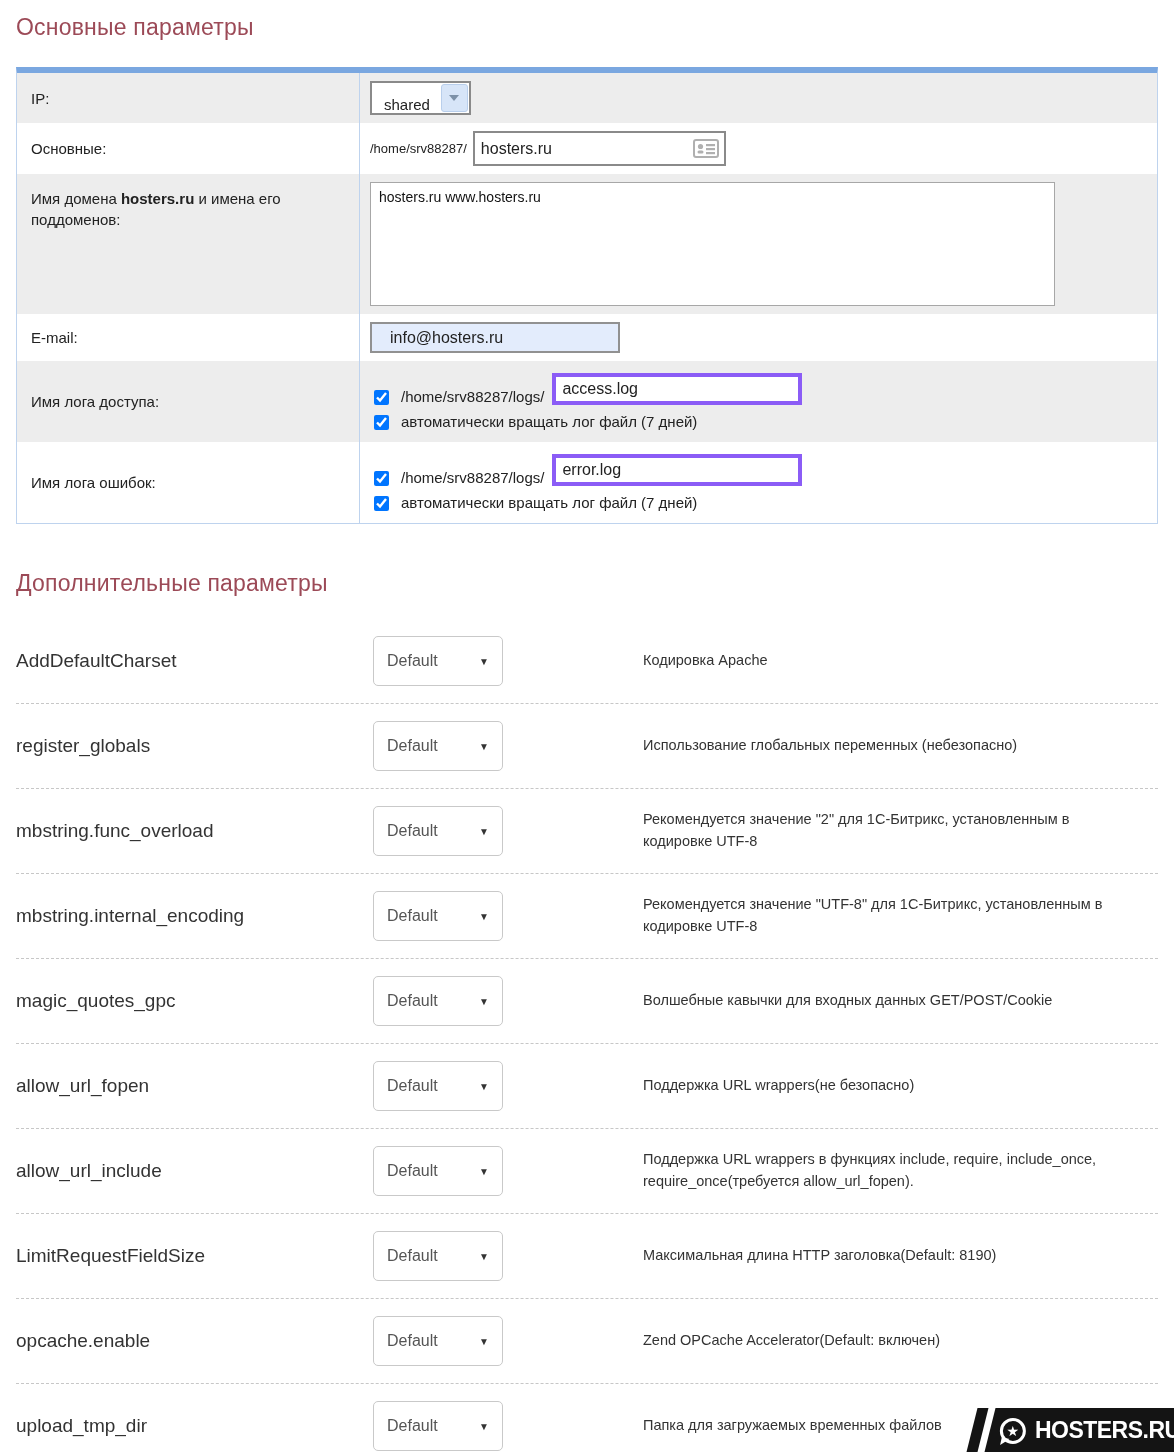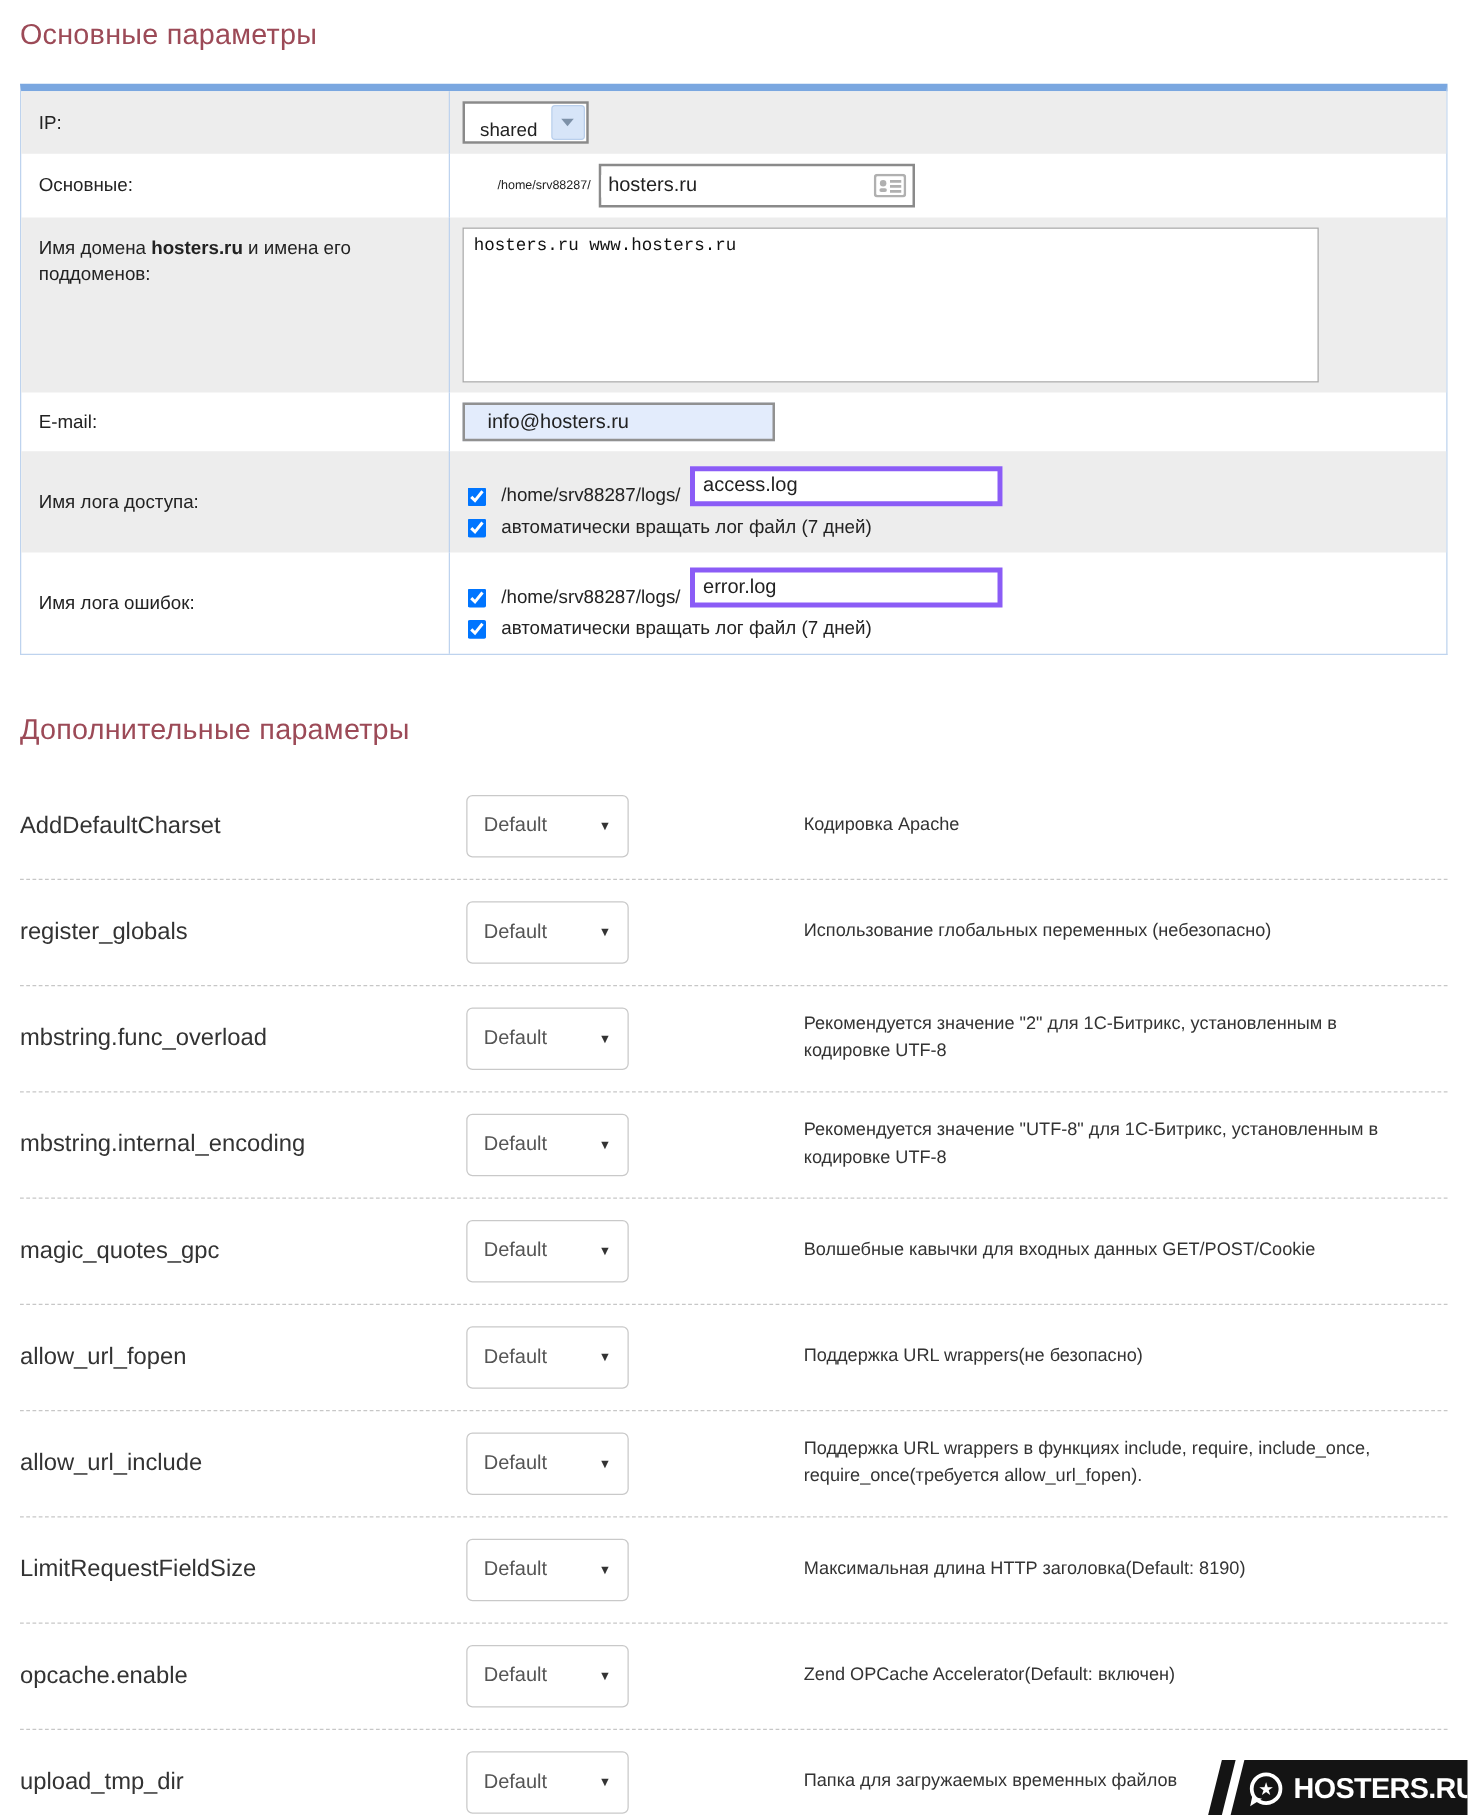--- a/index.html
+++ b/index.html
@@ -22,30 +22,30 @@
   
   .sel-shared { display: inline-flex; align-items: flex-end; background: #fff; border: 2px solid #8a8a8a;
     height: 34px; cursor: default; }
   .sel-shared .txt { padding: 0 10px 0 12px; font-size: 15px; color: #222; }
   .sel-shared .btn { width: 27px; height: 28px; margin: 1px; background: #d7e5f8; border: 1px solid #b9cfec;
     border-radius: 3px; display: flex; align-items: center; justify-content: center; }
   .sel-shared .btn .tri { width: 0; height: 0; border-left: 5px solid transparent; border-right: 5px solid transparent;
     border-top: 6px solid #7d91a8; }
 
   
-  .path-text { font-size: 10px; margin-right: 6px; margin-left: 28px; }
+  .path-text { font-size: 13px; margin-right: 6px; }
   .dir-box { display: inline-flex; align-items: center; border: 2px solid #8a8a8a; background: #fff;
     height: 35px; width: 253px; }
   .dir-box input { border: 0; outline: 0; flex: 1; min-width: 0; font-size: 16px; padding: 0 6px;
     font-family: "Liberation Sans", sans-serif; color: #222; }
   .card-icon { width: 26px; height: 19px; margin-right: 5px; flex: 0 0 auto; }
 
   
   .domains-area { width: 685px; height: 124px; resize: none; border: 1px solid #a7a7a7; background: #fff;
-    font-family: Liberation Mono, monospace; font-size: 14px; padding: 6px 8px; color: #111; outline: 0; }
+    font-family: Liberation Sans, sans-serif; font-size: 14px; padding: 6px 8px; color: #111; outline: 0; }
 
   
   .email-input { width: 250px; height: 31px; border: 2px solid #919191; background: #e3ecfc;
     font-size: 16px; padding: 0 18px; color: #222; outline: 0; font-family: "Liberation Sans", sans-serif; }
 
   
   .log-line { display: flex; align-items: flex-end; width: 100%; padding: 4px 0; }
   .log-line input[type=checkbox] { width: 15px; height: 15px; margin: 0 12px 0 4px; }
   .log-path { font-size: 15px; margin-right: 8px; }
   .log-input { width: 250px; height: 32px; border: 4px solid #8b5cf6; font-size: 16px; padding: 0 6px;

